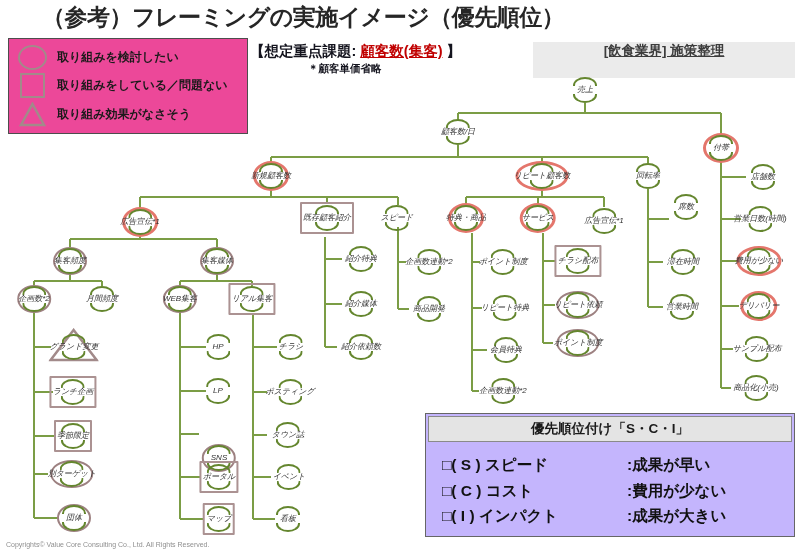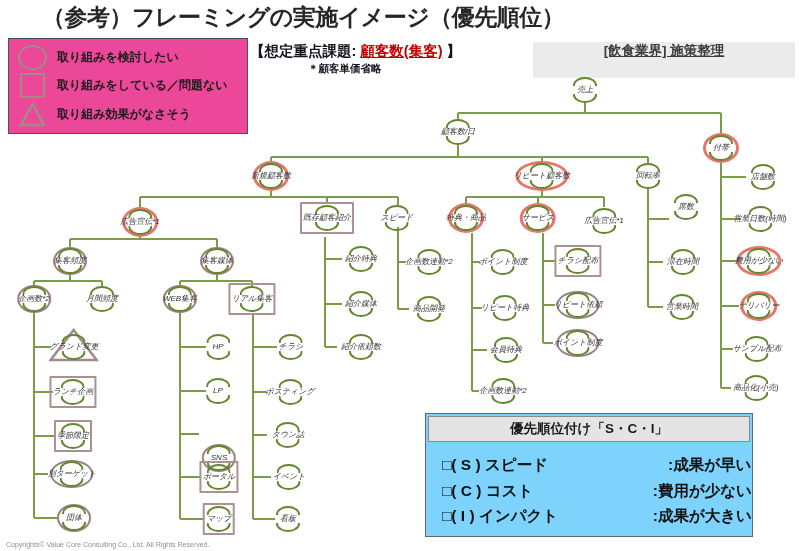--- a/index.html
+++ b/index.html
@@ -35,24 +35,24 @@
   .node::before{top:1px;border-bottom:none;border-radius:13px 13px 0 0 / 9px 9px 0 0;}
   .node::after{bottom:1px;border-top:none;border-radius:0 0 13px 13px / 0 0 9px 9px;}
   .node .lbl{position:relative;z-index:2;font-style:italic;}
   .node .ring{position:absolute;left:50%;top:50%;transform:translate(-50%,-50%);z-index:0;box-sizing:border-box;}
   .cr .ring{width:calc(100% - 4px);min-width:36px;height:30px;border:3px solid #e4766c;border-radius:50%;}
   .cb .ring{width:calc(100% - 6px);min-width:34px;height:28px;border:2.5px solid #9d8181;border-radius:50%;}
   .sq .ring{width:calc(100% + 6px);min-width:32px;height:32px;border:2.5px solid #ab9292;border-radius:1px;}
   .tri-svg{position:absolute;left:50%;top:50%;transform:translate(-50%,-56%);z-index:0;}
 
   
-  .priority{position:absolute;left:425px;top:413px;width:328px;height:124px;border:1.5px solid #666;background:#7dd3fc;box-sizing:border-box;}
+  .priority{position:absolute;left:425px;top:413px;width:370px;height:124px;border:1.5px solid #666;background:#c4b5fd;box-sizing:border-box;}
   .priority-header{margin:2px;border:1px solid #8a8a8a;background:#e4e4e4;text-align:center;font-size:13.5px;font-weight:bold;color:#1a1a1a;padding:3px 0;}
   .priority-body{padding:8px 0 0 16px;}
-  .priority-row{display:flex;font-size:15.5px;font-weight:bold;color:#111;line-height:1.65;gap:41px;}
+  .priority-row{display:flex;font-size:15.5px;font-weight:bold;color:#111;line-height:1.65;}
   .priority-left{width:185px;white-space:nowrap;}
   .priority-right{white-space:nowrap;}
 
   .copyright{position:absolute;left:6px;top:541px;font-size:7px;color:#8f8f8f;white-space:nowrap;}
 </style>
 </head>
 <body>
 
 <div class="canvas">
 

